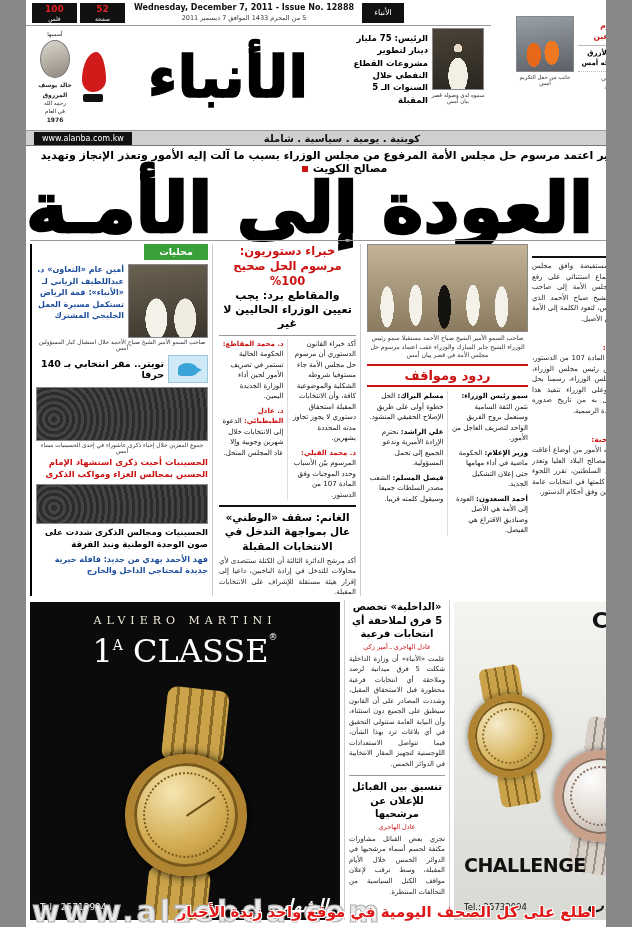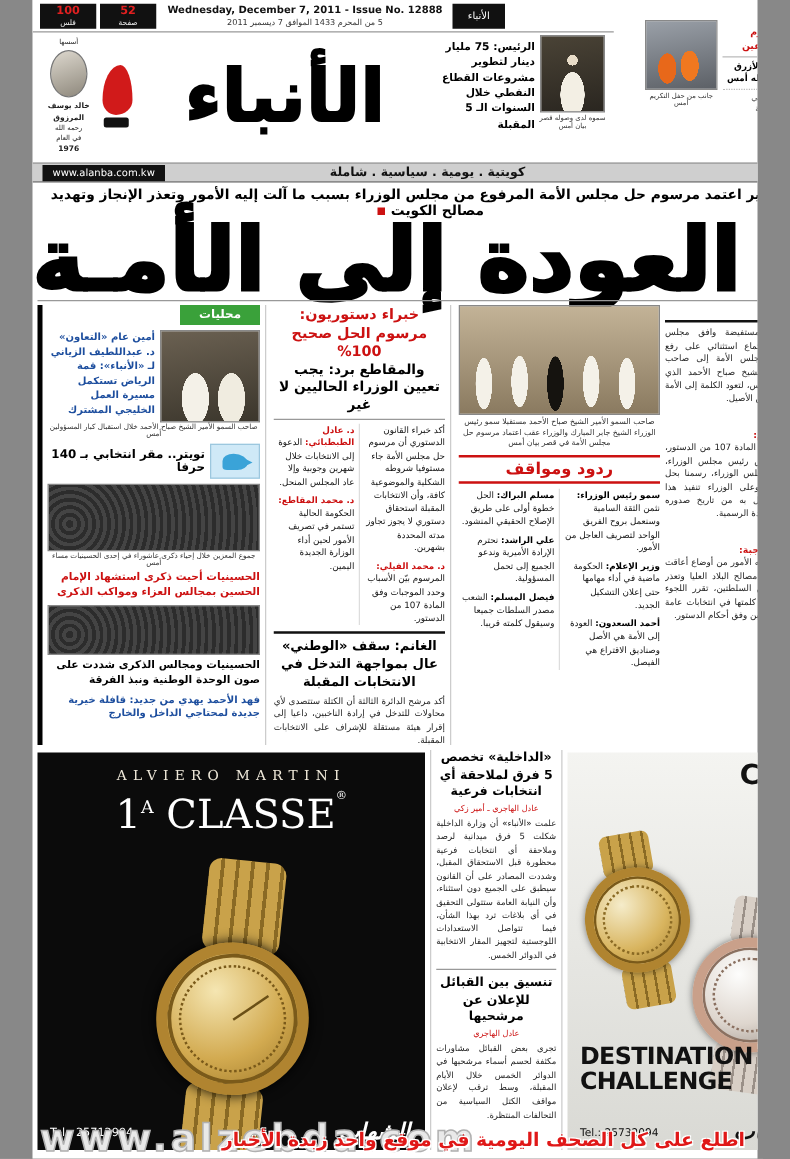--- a/index.html
+++ b/index.html
@@ -56,21 +56,21 @@
   .kicker { top:149px; left:0; width:632px; font-size:11px; font-weight:bold; text-align:center; color:#000; }
   .kicker .sq { display:inline-block; width:6px; height:6px; background:#cc1111; margin:0 5px; }
   .main-headline { top:172px; left:0; width:632px; font-size:70px; font-weight:900; text-align:left; line-height:1.05; color:#000; -webkit-text-stroke:2.5px #000; letter-spacing:-2px; }
   .content-rule { top:240px; left:4px; width:624px; border-top:1px solid #999; }
 
   
   .col { top:244px; height:352px; overflow:hidden; }
   .col-right { left:506px; width:122px; }
   .col-center { left:334px; width:168px; border-left:1px solid #ccc; padding-left:6px; }
   .col-mid { left:186px; width:144px; border-left:1px solid #ccc; padding-left:6px; }
-  .col-left { left:4px; width:178px; border-left:4px solid #000000; padding-left:4px; }
+  .col-left { left:4px; width:178px; border-left:2px solid #000000; padding-left:4px; }
 
   .byline { font-weight:bold; font-size:9px; color:#000; border-bottom:2px solid #111; padding-bottom:2px; margin-bottom:3px; }
   .body7 { font-size:7px; line-height:1.5; color:#222; }
   .subhead { font-weight:bold; color:#cc1111; font-size:7.5px; margin:19px 0 1px; }
 
   .main-photo { width:100%; height:88px; border:1px solid #888; background:
       radial-gradient(ellipse 11px 34px at 12% 72%, #f4f1e8 0 60%, transparent 61%),
       radial-gradient(ellipse 11px 34px at 30% 70%, #f4f1e8 0 60%, transparent 61%),
       radial-gradient(ellipse 11px 36px at 48% 72%, #15130f 0 60%, transparent 61%),
       radial-gradient(ellipse 11px 34px at 66% 70%, #f4f1e8 0 60%, transparent 61%),
@@ -235,22 +235,22 @@
       <div class="rx-item"><span class="rx-name">فيصل المسلم:</span> <span>الشعب مصدر السلطات جميعا وسيقول كلمته قريبا.</span></div>
     </div>
   </div>
 
   <div class="abs col col-mid">
     <div class="xp-head-red">خبراء دستوريون: مرسوم الحل صحيح 100%</div>
     <div class="xp-head-black">والمقاطع برد: يجب تعيين الوزراء الحاليين لا غير</div>
     <div class="cols2">
       <div class="xp-item">أكد خبراء القانون الدستوري أن مرسوم حل مجلس الأمة جاء مستوفيا شروطه الشكلية والموضوعية كافة، وأن الانتخابات المقبلة استحقاق دستوري لا يجوز تجاوز مدته المحددة بشهرين.</div>
       <div class="xp-item"><span class="xp-name">د. محمد الفيلي:</span> <span>المرسوم بيّن الأسباب وحدد الموجبات وفق المادة 107 من الدستور.</span></div>
+      <div class="xp-item"><span class="xp-name">د. محمد المقاطع:</span> <span>الحكومة الحالية تستمر في تصريف الأمور لحين أداء الوزارة الجديدة اليمين.</span></div>
       <div class="xp-item"><span class="xp-name">د. عادل الطبطبائي:</span> <span>الدعوة إلى الانتخابات خلال شهرين وجوبية وإلا عاد المجلس المنحل.</span></div>
-      <div class="xp-item"><span class="xp-name">د. محمد المقاطع:</span> <span>الحكومة الحالية تستمر في تصريف الأمور لحين أداء الوزارة الجديدة اليمين.</span></div>
     </div>
     <div class="ghanem">الغانم: سقف «الوطني» عال بمواجهة التدخل في الانتخابات المقبلة</div>
     <p class="body7 j" style="margin-top:3px;">أكد مرشح الدائرة الثالثة أن الكتلة ستتصدى لأي محاولات للتدخل في إرادة الناخبين، داعيا إلى إقرار هيئة مستقلة للإشراف على الانتخابات المقبلة.</p>
   </div>
 
   <div class="abs col col-left">
     <div class="local-tab">محليات</div>
     <div class="local-row">
       <div class="local-portrait"></div>
       <div class="blue-head">أمين عام «التعاون» د. عبداللطيف الزياني لـ «الأنباء»: قمة الرياض تستكمل مسيرة العمل الخليجي المشترك</div>
@@ -304,21 +304,20 @@
       <div class="band-s"></div>
       <div class="dial-s"></div>
       <div class="band-s"></div>
     </div>
     <div class="watch-r watch-rose">
       <div class="band-p"></div>
       <div class="dial-p"></div>
       <div class="band-p"></div>
     </div>
     <div class="cat-head">
-      <div>DESTINATION</div>
       <div>CHALLENGE</div>
     </div>
     <div class="cat-tel">Tel.: 25732094</div>
     <div class="cat-dealer dealer-ar" dir="rtl">الشهاب</div>
   </div>
 
   <div class="abs wm-site ltr">www.alzebda.com</div>
   <div class="abs wm-promo">اطلع على كل الصحف اليومية في موقع واحد زبدة الأخبار</div>
 
 </div>

